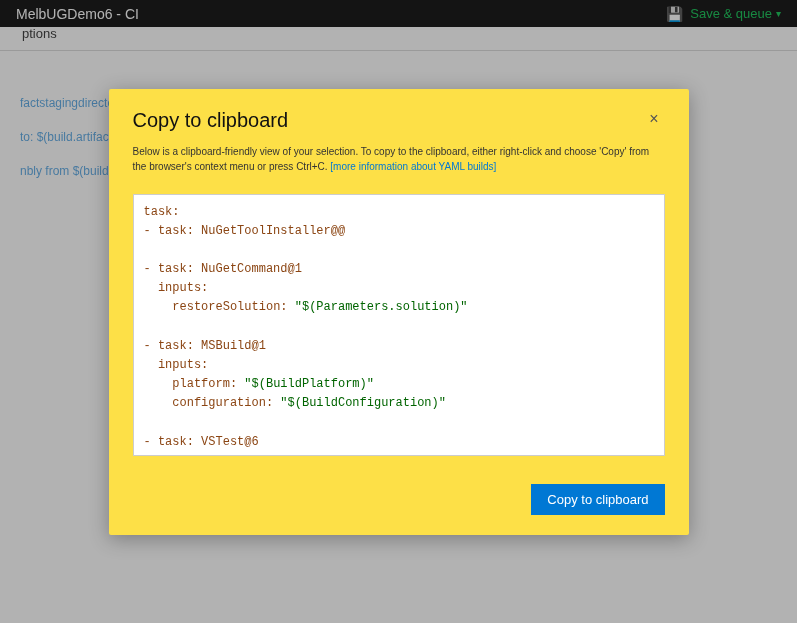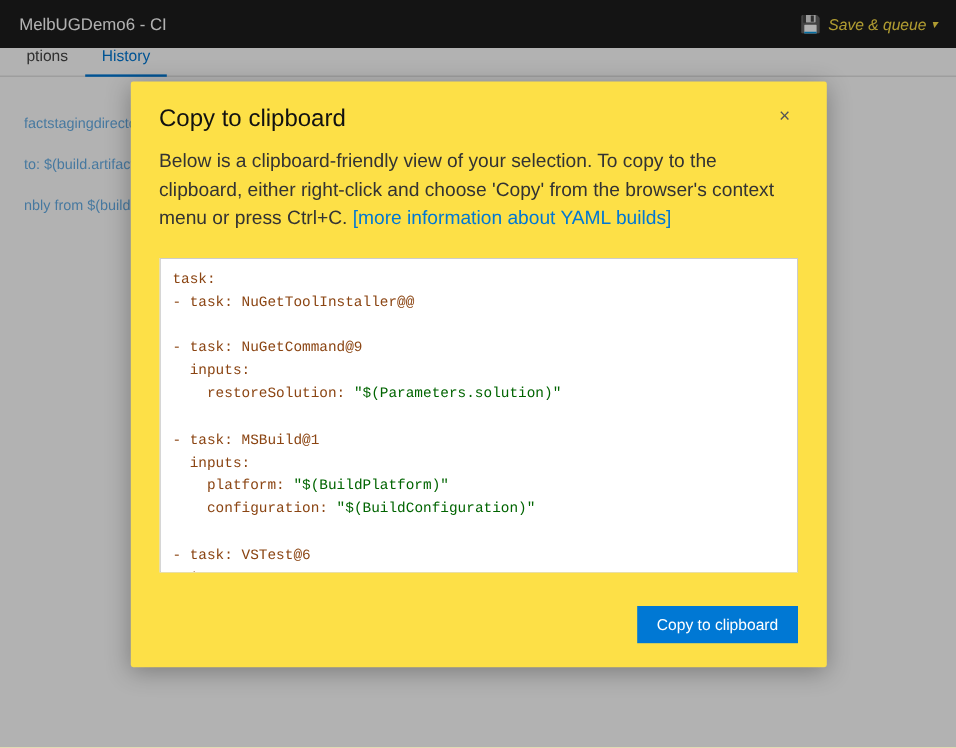--- a/index.html
+++ b/index.html
@@ -16,44 +16,43 @@
     
     .bg-page {
       width: 100%;
       height: 100%;
       background: #fff;
       position: absolute;
       top: 0; left: 0;
     }
 
     .top-bar {
-      height: 40px;
+      height: 27px;
       background: #1e1e1e;
       display: flex;
       align-items: center;
       padding: 0 16px;
       justify-content: space-between;
     }
     .top-bar-title {
       color: #fff;
       font-size: 14px;
       font-weight: 400;
     }
     .top-bar-right {
       display: flex;
       align-items: center;
       gap: 6px;
     }
     .save-queue-btn {
-      color: #fde047;
+      color: #22c55e;
       font-size: 13px;
       display: flex;
       align-items: center;
       gap: 4px;
-      font-style: italic;
     }
 
     .nav-tabs {
       height: 24px;
       background: #fff;
       border-bottom: 1px solid #ddd;
       display: flex;
       align-items: flex-end;
       padding: 0 8px;
       gap: 0;
@@ -120,21 +119,21 @@
 
     .modal-body {
       padding: 0 24px 16px 24px;
       flex: 1;
       overflow: hidden;
       display: flex;
       flex-direction: column;
     }
 
     .modal-description {
-      font-size: 16px;
+      font-size: 10px;
       color: #333;
       line-height: 1.5;
       margin-bottom: 20px;
     }
 
     .modal-description a {
       color: #0078d4;
       text-decoration: none;
     }
 
@@ -218,23 +217,20 @@
         <span>Save &amp; queue</span>
         <span style="font-size:10px">▾</span>
       </span>
     </div>
   </div>
 
   <div class="nav-tabs">
     <div class="nav-tab">
       <span>ptions</span>
     </div>
-    <div class="nav-tab active">
-      <span>History</span>
-    </div>
   </div>
 
   <div class="bg-content">
     <div class="bg-item">factstagingdirectory)</div>
     <div class="bg-item">to: $(build.artifactstagingd</div>
     <div class="bg-item">nbly from $(build.artifactsta...</div>
   </div>
 </div>
 
 <div class="modal-overlay">
@@ -252,21 +248,21 @@
         <span>Below is a clipboard-friendly view of your selection. To copy to the clipboard, either right-click and choose 'Copy' from the browser's context menu or press Ctrl+C.</span>
         <a href="#">
           <span>[more information about YAML builds]</span>
         </a>
       </p>
 
       <div class="code-area-wrapper">
         <div class="code-area"><span class="code-key">task:</span>
 <span class="code-str">- task: NuGetToolInstaller@@</span>
 
-<span class="code-str">- task: NuGetCommand@9</span>
+<span class="code-str">- task: NuGetCommand@1</span>
   <span class="code-key">inputs:</span>
     <span class="code-key">restoreSolution:</span> <span class="code-val">"$(Parameters.solution)"</span>
 
 <span class="code-str">- task: MSBuild@1</span>
   <span class="code-key">inputs:</span>
     <span class="code-key">platform:</span> <span class="code-val">"$(BuildPlatform)"</span>
     <span class="code-key">configuration:</span> <span class="code-val">"$(BuildConfiguration)"</span>
 
 <span class="code-str">- task: VSTest@6</span>
   <span class="code-key">inputs:</span>

